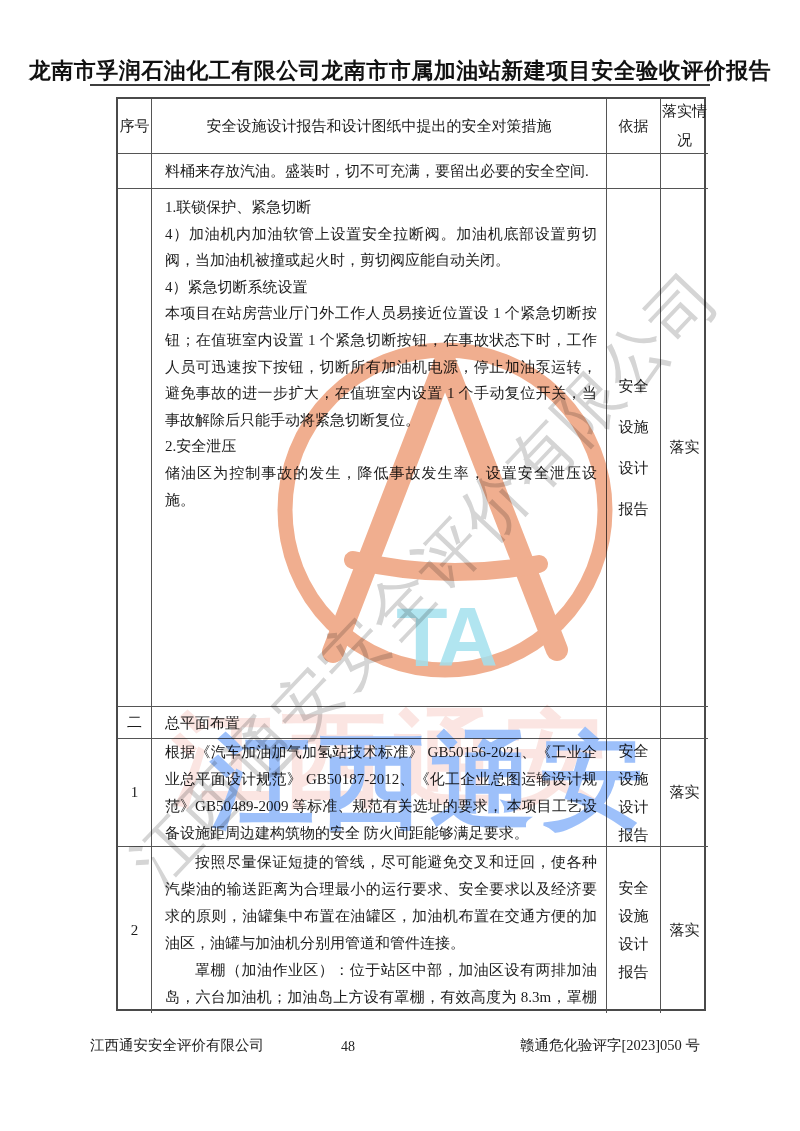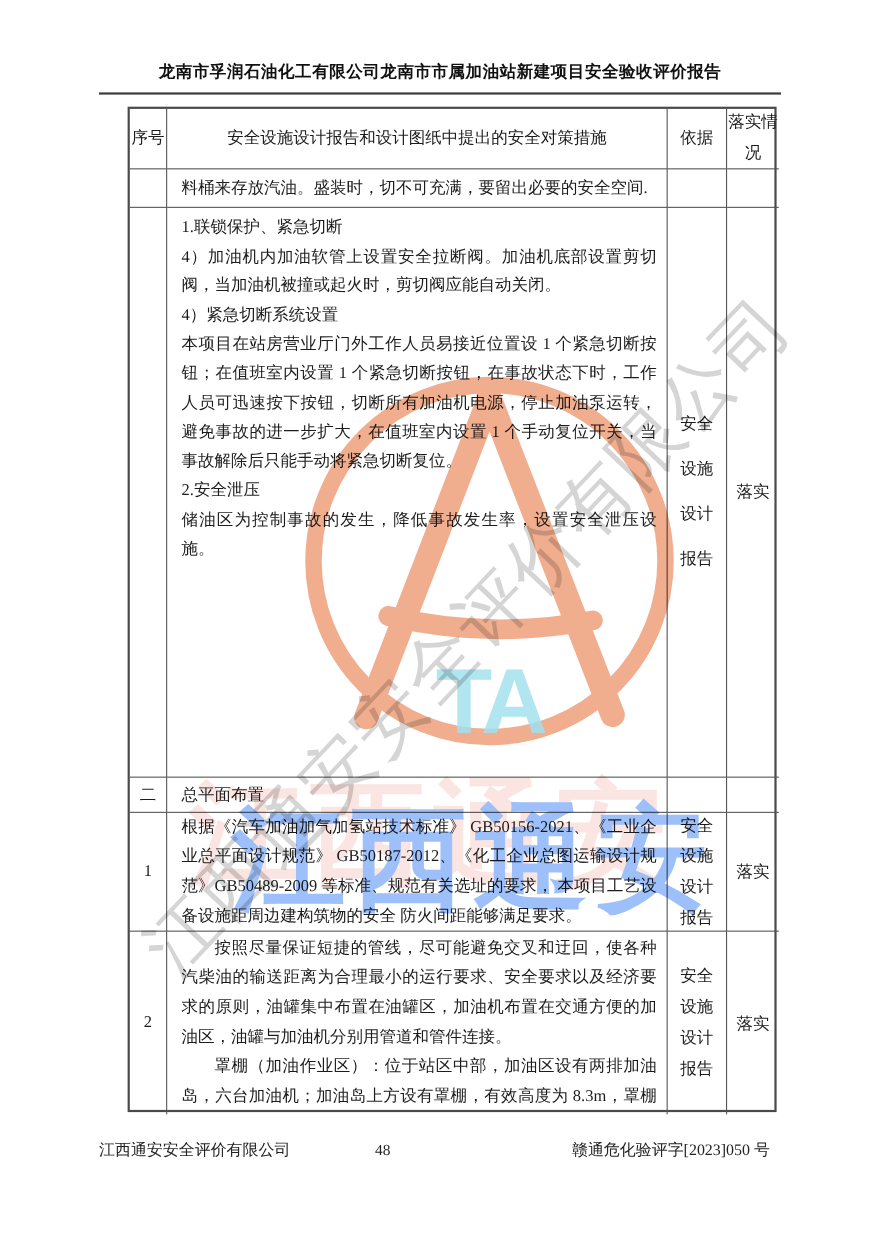--- a/index.html
+++ b/index.html
@@ -3,21 +3,21 @@
 <meta charset="utf-8">
 <style>
   html,body{margin:0;padding:0;background:#ffffff;}
   .page{
     position:relative;width:800px;height:1131px;background:#ffffff;overflow:hidden;
     font-family:"Liberation Serif","DejaVu Serif",serif;color:#1c1c1c;
   }
   
   .doc-header-title{
     position:absolute;left:0;top:56px;width:800px;text-align:center;
-    font-size:15px;font-weight:600;letter-spacing:.5px;color:#111;
+    font-size:22px;font-weight:600;letter-spacing:.5px;color:#111;
   }
   .doc-header-rule{
     position:absolute;left:90px;top:84px;width:620px;height:2px;background:#3d3d3d;
   }
   
   .doc-table{
     position:absolute;left:116px;top:97px;width:590px;height:914px;
     display:grid;
     grid-template-columns:34px 455px 54px 47px;
     grid-template-rows:55px 35px 518px 32px 108px 166px;

